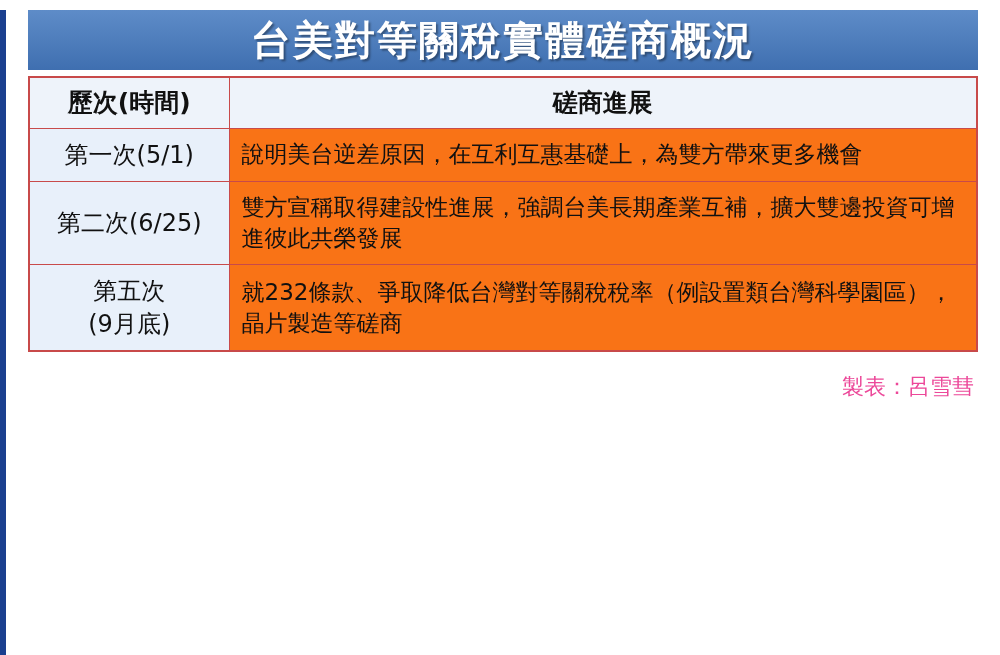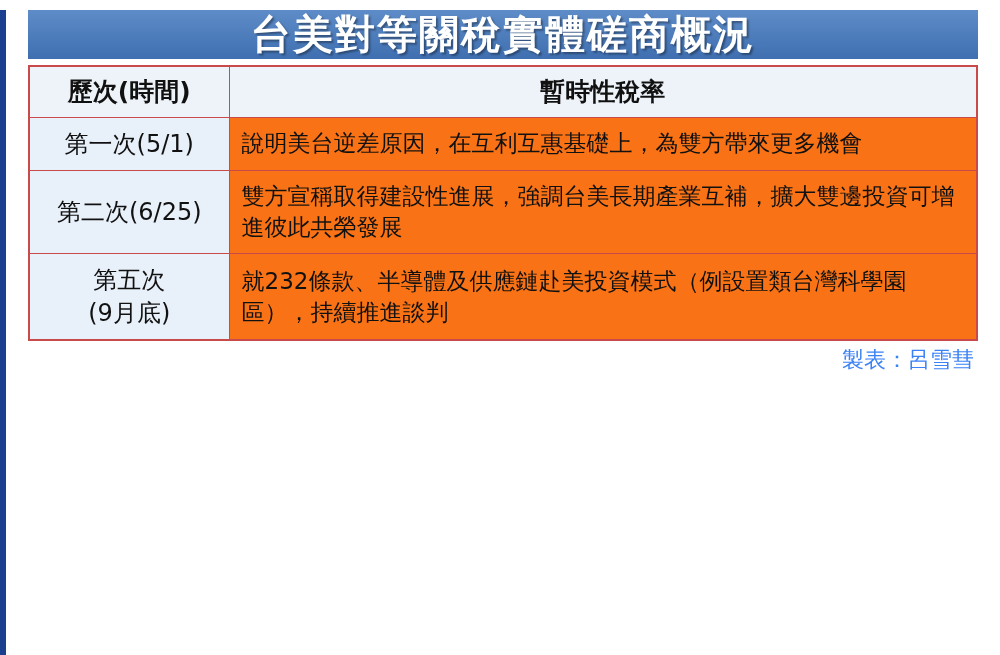--- a/index.html
+++ b/index.html
@@ -20,21 +20,21 @@
     box-sizing: border-box;
     background: #ffffff;
     border-left: 6px solid #1a3f8f;
     border-bottom: 6px solid #1a3f8f;
     padding: 0;
   }
   .title-bar {
     margin: 10px 22px 6px 22px;
     background: #4f7fbf;
     background: linear-gradient(#5e8cc8, #3f6fb0);
-    height: 49px;
+    height: 60px;
     display: flex;
     align-items: center;
     justify-content: center;
   }
   .title-bar .title-text {
     color: #ffffff;
     font-size: 40px;
     font-weight: bold;
     letter-spacing: 2px;
     text-shadow: 2px 2px 2px rgba(0,0,0,0.35);
@@ -87,58 +87,58 @@
   .bullet-list li:before {
     content: "\25CF";
     position: absolute;
     left: 0;
     top: 0;
     font-size: 14px;
     line-height: 1.9;
     color: #111111;
   }
   .credit {
-    margin: 4px 26px 0 0;
+    margin: 20px 26px 0 0;
     text-align: right;
     font-size: 22px;
-    color: #3b82f6;
+    color: #ec4899;
   }
 </style>
 </head>
 <body>
 
 <div id="infographic">
 
   <div class="title-bar">
     <div class="title-text">台美對等關稅實體磋商概況</div>
   </div>
 
   <table class="nego-table">
     <colgroup>
       <col class="col-round">
       <col>
     </colgroup>
     <thead>
       <tr>
         <th>歷次(時間)</th>
-        <th>暫時性稅率</th>
+        <th>磋商進展</th>
       </tr>
     </thead>
     <tbody>
       <tr>
         <td class="round-cell">第一次(5/1)</td>
         <td class="detail-cell">說明美台逆差原因，在互利互惠基礎上，為雙方帶來更多機會</td>
       </tr>
       <tr>
         <td class="round-cell">第二次(6/25)</td>
         <td class="detail-cell">雙方宣稱取得建設性進展，強調台美長期產業互補，擴大雙邊投資可增進彼此共榮發展</td>
       </tr>
       <tr>
         <td class="round-cell">第五次
 (9月底)</td>
-        <td class="detail-cell">就232條款、半導體及供應鏈赴美投資模式（例設置類台灣科學園區），持續推進談判</td>
+        <td class="detail-cell">就232條款、爭取降低台灣對等關稅稅率（例設置類台灣科學園區），晶片製造等磋商</td>
       </tr>
     </tbody>
   </table>
 
   <div class="credit">製表：呂雪彗</div>
 
 </div>
 
 </body></html>

